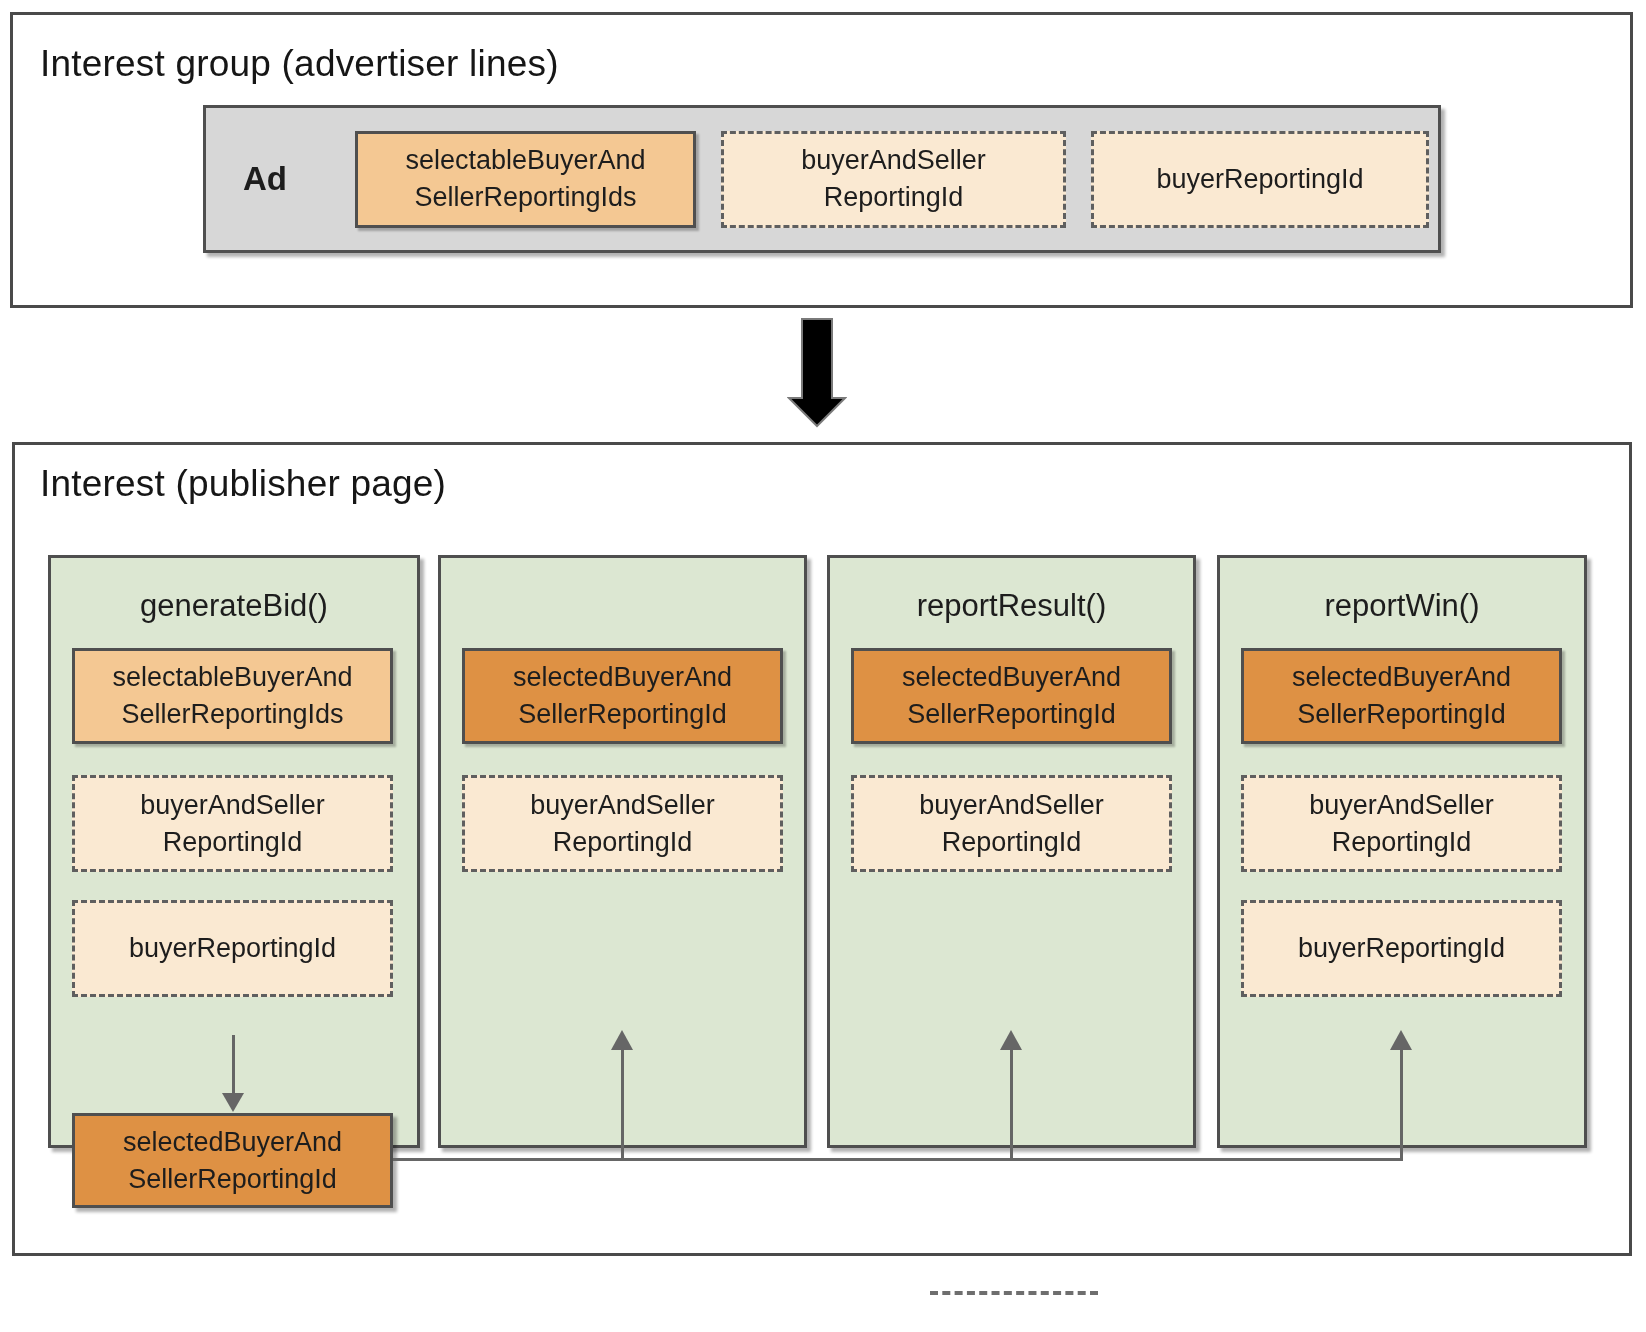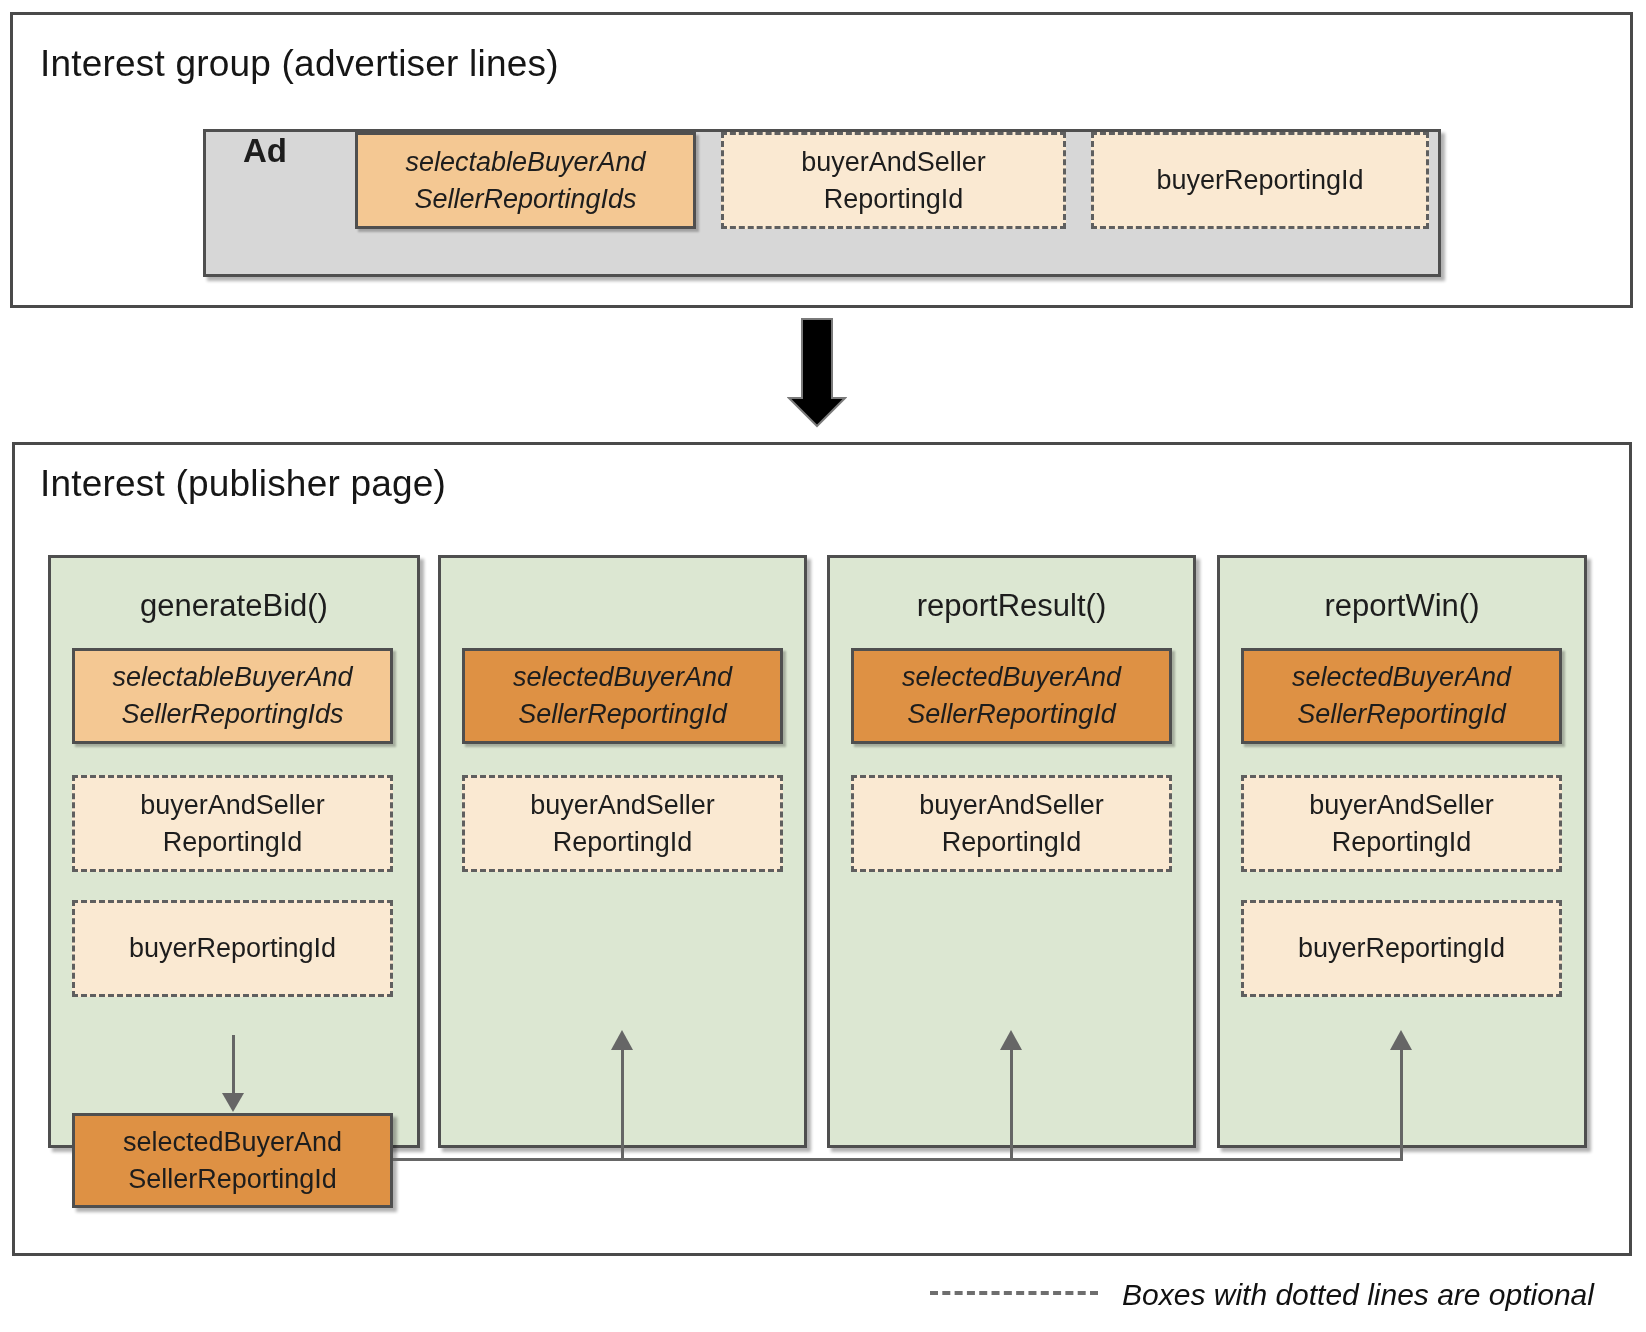--- a/index.html
+++ b/index.html
@@ -10,30 +10,30 @@
   body{font-family:"Liberation Sans", sans-serif; color:var(--text);}
   .stage{position:relative;width:1646px;height:1332px;background:#fff;overflow:hidden;}
 
   .frame{position:absolute;border:3px solid #4A4A4A;background:#fff;box-sizing:border-box;}
   .frame-title{position:absolute;font-size:37px;letter-spacing:0.2px;color:#161616;}
 
   .ad-container{
     position:absolute;left:203px;top:105px;width:1238px;height:148px;box-sizing:border-box;
     background:var(--container-gray);border:3px solid var(--border-dark);
     box-shadow:4px 4px 3px rgba(0,0,0,0.30);
-    display:flex;align-items:flex-start;padding-left:32px;gap:25px;margin-top:24px;
+    display:flex;align-items:center;padding-left:32px;gap:25px;
   }
   .ad-label{font-size:33px;font-weight:bold;width:54px;text-align:center;margin-right:38px;flex:none;}
 
   .chip{
     box-sizing:border-box;height:97px;display:flex;flex-direction:column;
     align-items:center;justify-content:center;font-size:27px;line-height:37px;text-align:center;flex:none;
   }
   .chip span{display:block;}
-  .solid{border:3px solid var(--border-dark);font-style:italic;}
+  .solid{border:3px solid var(--border-dark);}
   .tan{background:var(--tan);box-shadow:3px 3px 2px rgba(0,0,0,0.25);}
   .orange{background:var(--orange);box-shadow:3px 3px 2px rgba(0,0,0,0.25);}
   .dashed{border:3px dashed #5F5F5F;background:var(--cream);}
 
   .big-arrow{position:absolute;left:787px;top:318px;}
 
   .column{
     position:absolute;top:555px;height:593px;box-sizing:border-box;
     background:var(--green);border:3px solid var(--border-dark);
     box-shadow:4px 4px 3px rgba(0,0,0,0.30);
@@ -155,15 +155,14 @@
   <div class="conn" style="left:621px;top:1048px;width:3px;height:112px;"></div>
   <div class="arrowhead-up" style="left:611px;top:1030px;"></div>
 
   <div class="conn" style="left:1010px;top:1048px;width:3px;height:112px;"></div>
   <div class="arrowhead-up" style="left:1000px;top:1030px;"></div>
 
   <div class="conn" style="left:1400px;top:1048px;width:3px;height:112px;"></div>
   <div class="arrowhead-up" style="left:1390px;top:1030px;"></div>
 
   <div class="legend-dash"></div>
-  <div class="legend-text">Boxes with dotted lines are optional</div>
 
 </div>
 
 </body></html>

